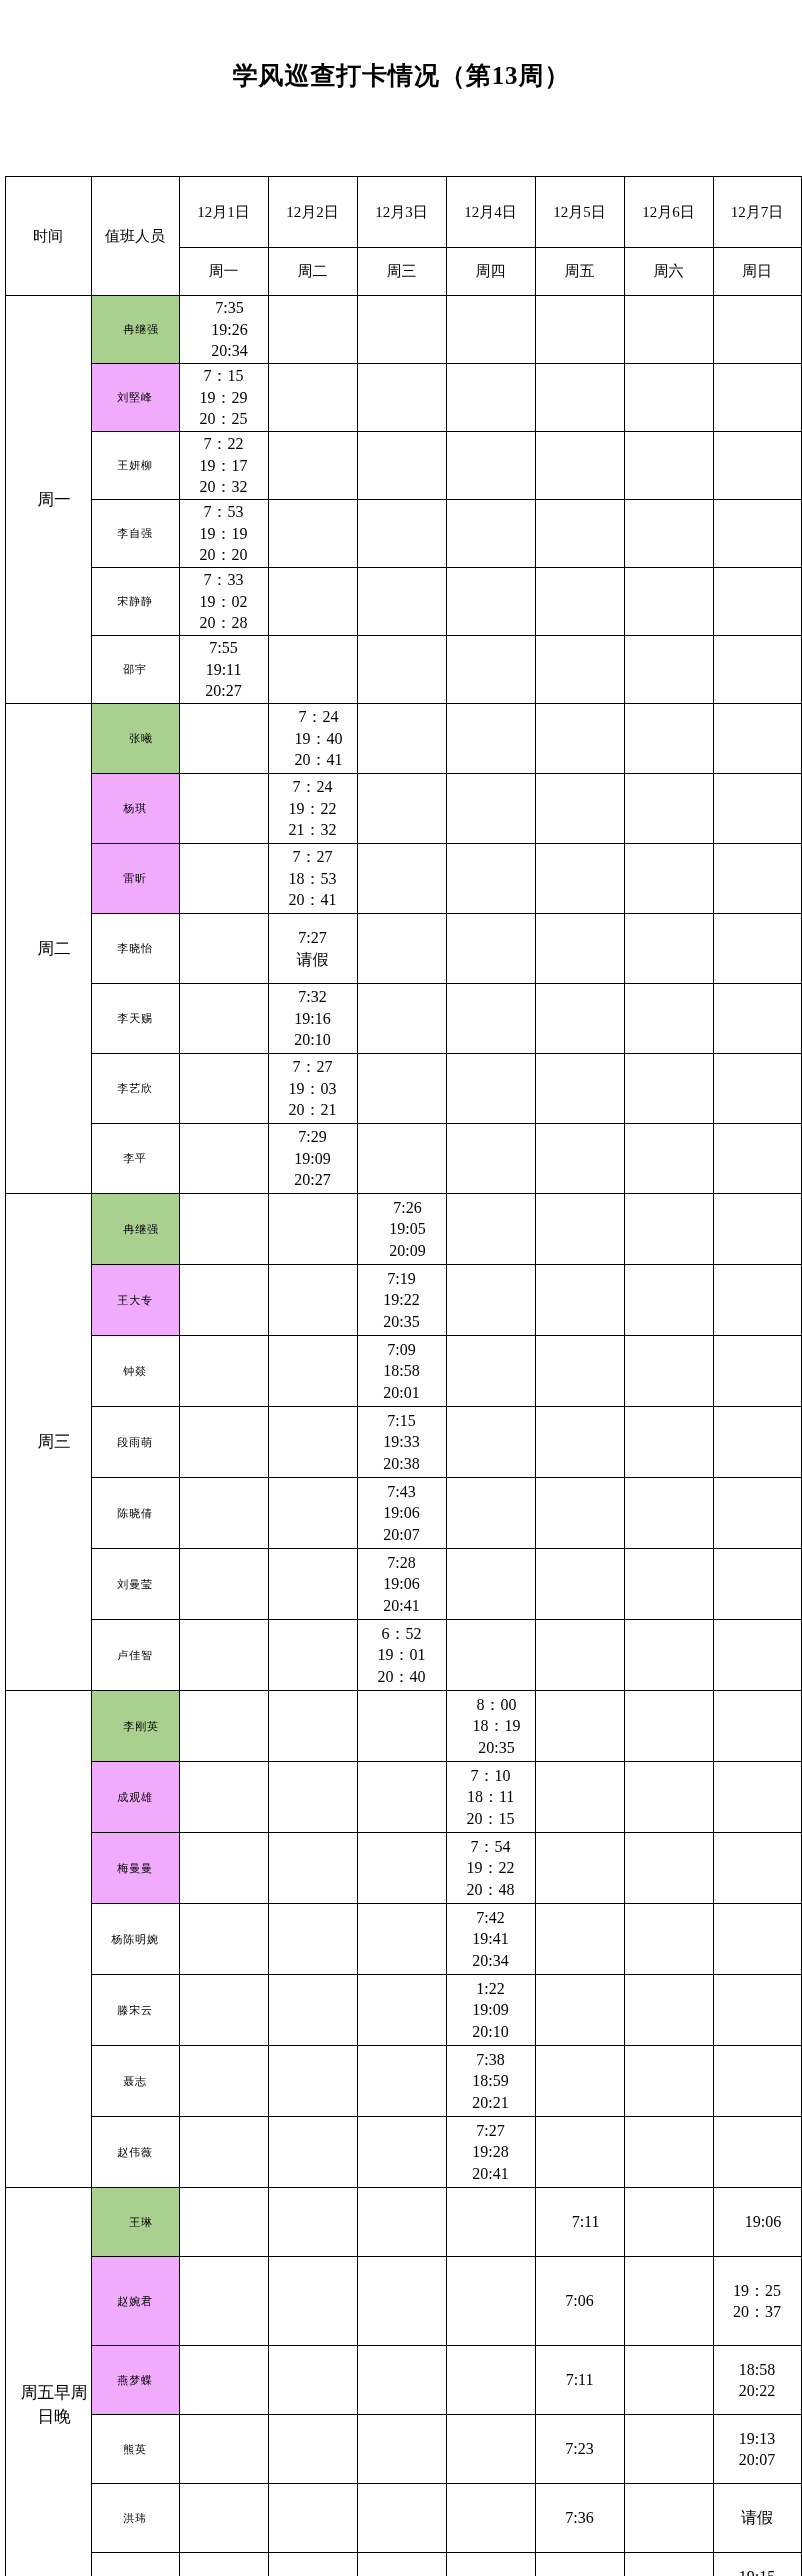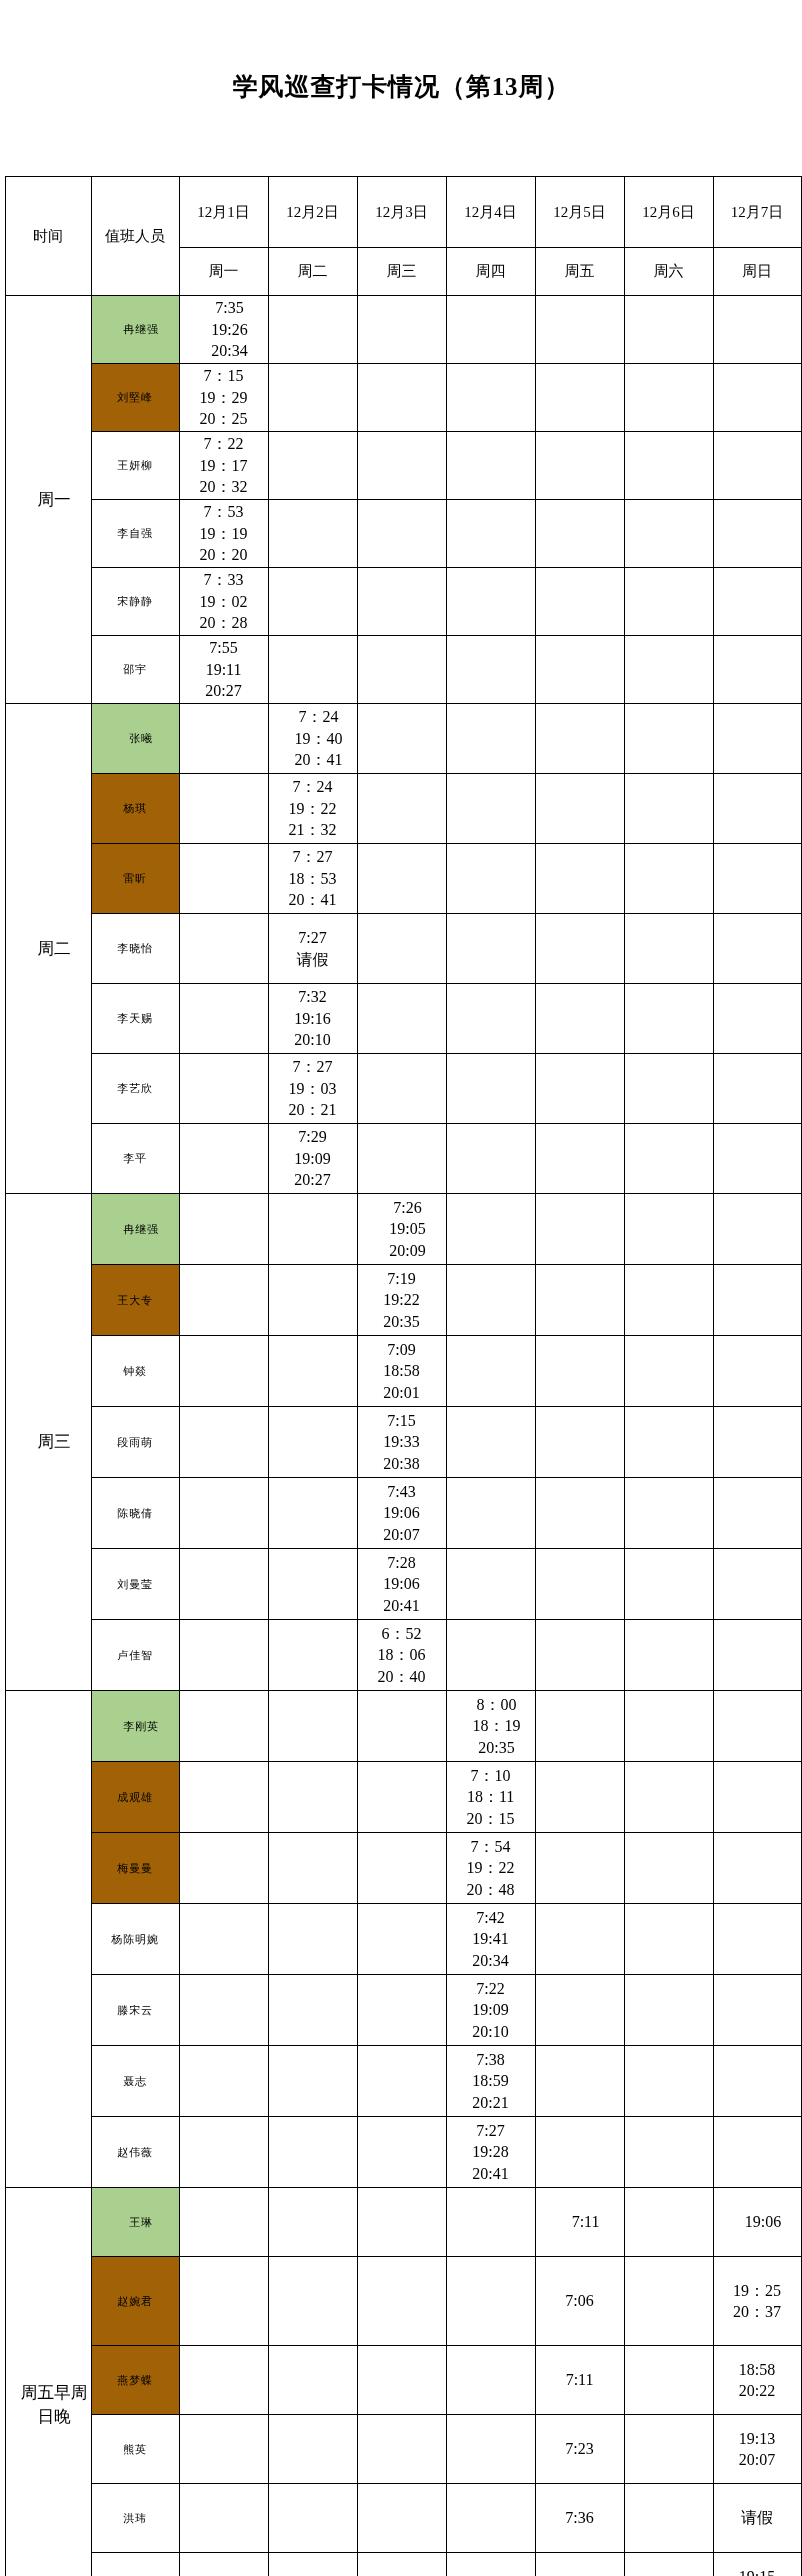--- a/index.html
+++ b/index.html
@@ -6,42 +6,42 @@
   body{
     width:803px;height:2576px;overflow:hidden;
     font-family:"Liberation Serif","DejaVu Serif",serif;
     color:#000;
   }
   .title-wrap{
     height:176px;box-sizing:border-box;padding-top:58px;
     text-align:center;
   }
   .title-wrap h1{
-    margin:12px;font-size:25px;font-weight:bold;letter-spacing:0.9px;
+    margin:1px;font-size:25px;font-weight:bold;letter-spacing:0.9px;
   }
   table.sheet{
     border-collapse:collapse;table-layout:fixed;
     margin-left:4.6px;
     border:1.9px solid #000;
   }
   table.sheet th,table.sheet td{
     border:0.9px solid #000;
     text-align:center;vertical-align:middle;
     padding:0;overflow:hidden;
     font-weight:normal;
   }
   .hdr{font-size:15px;}
   thead tr.r1 th{height:70px;font-family:Liberation Serif, serif;}
   thead tr.r2 th{height:47px;border-bottom:1.9px solid #000;}
   td.time-label{font-size:16.7px;line-height:24px;padding:0 8.4px;}
   td.name-cell{font-size:11px;letter-spacing:0.9px;}
   td.time-cell{font-size:16px;}
   td.time-cell div{line-height:21.4px;}
   .hl-green{background:#a9d08e;}
-  .hl-cyan{background:#a16207;}
+  .hl-cyan{background:#f0abfc;}
   tr.sec-first td{border-top:1.9px solid #000;padding-left:12px;}
 </style>
 </head>
 <body>
 
 <div class="title-wrap">
   <h1>学风巡查打卡情况（第13周）</h1>
 </div>
 
 <table class="sheet">
@@ -346,21 +346,21 @@
         <td class="time-cell"></td>
         <td class="time-cell"></td>
         <td class="time-cell"></td>
       </tr>
       <tr class="" style="height:71px">
         <td class="name-cell">卢佳智</td>
         <td class="time-cell"></td>
         <td class="time-cell"></td>
         <td class="time-cell">
           <div>6：52</div>
-          <div>18：06</div>
+          <div>19：01</div>
           <div>20：40</div>
         </td>
         <td class="time-cell"></td>
         <td class="time-cell"></td>
         <td class="time-cell"></td>
         <td class="time-cell"></td>
       </tr>
       <tr class="sec-first" style="height:71px">
         <td rowspan="7" class="time-label"></td>
         <td class="name-cell hl-green">李刚英</td>
@@ -417,21 +417,21 @@
         <td class="time-cell"></td>
         <td class="time-cell"></td>
         <td class="time-cell"></td>
       </tr>
       <tr class="" style="height:71px">
         <td class="name-cell">滕宋云</td>
         <td class="time-cell"></td>
         <td class="time-cell"></td>
         <td class="time-cell"></td>
         <td class="time-cell">
-          <div>7:22</div>
+          <div>1:22</div>
           <div>19:09</div>
           <div>20:10</div>
         </td>
         <td class="time-cell"></td>
         <td class="time-cell"></td>
         <td class="time-cell"></td>
       </tr>
       <tr class="" style="height:71px">
         <td class="name-cell">聂志</td>
         <td class="time-cell"></td>

